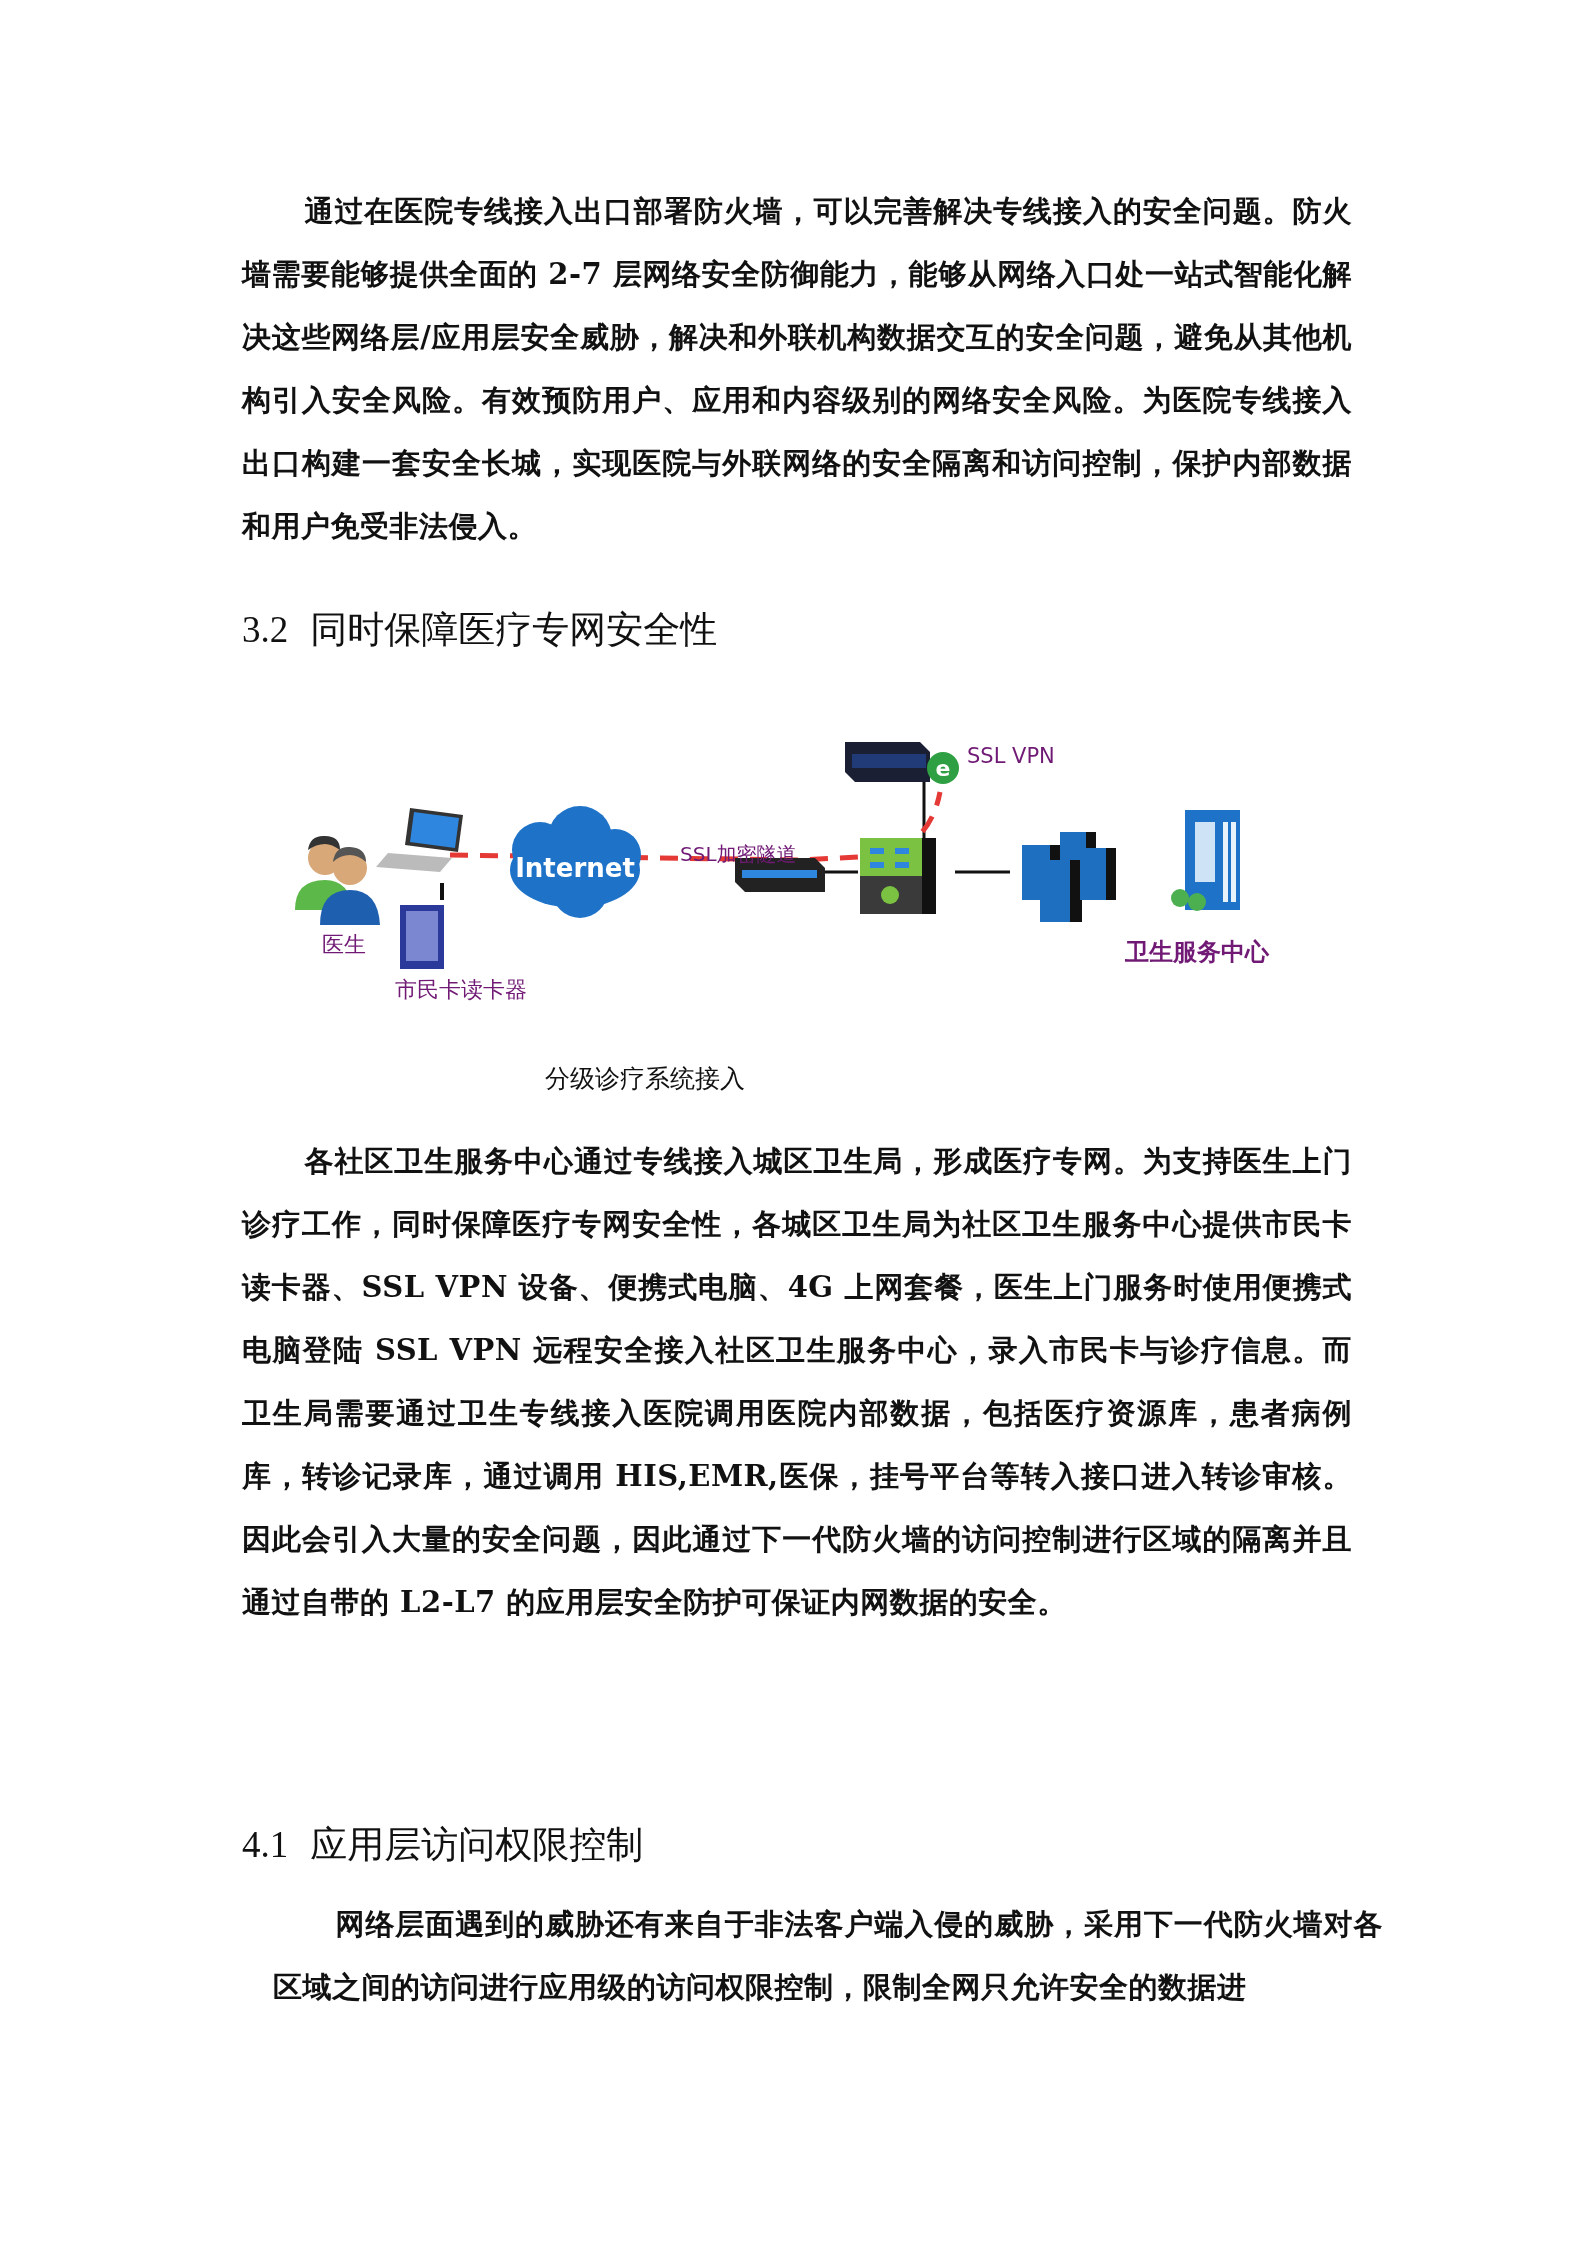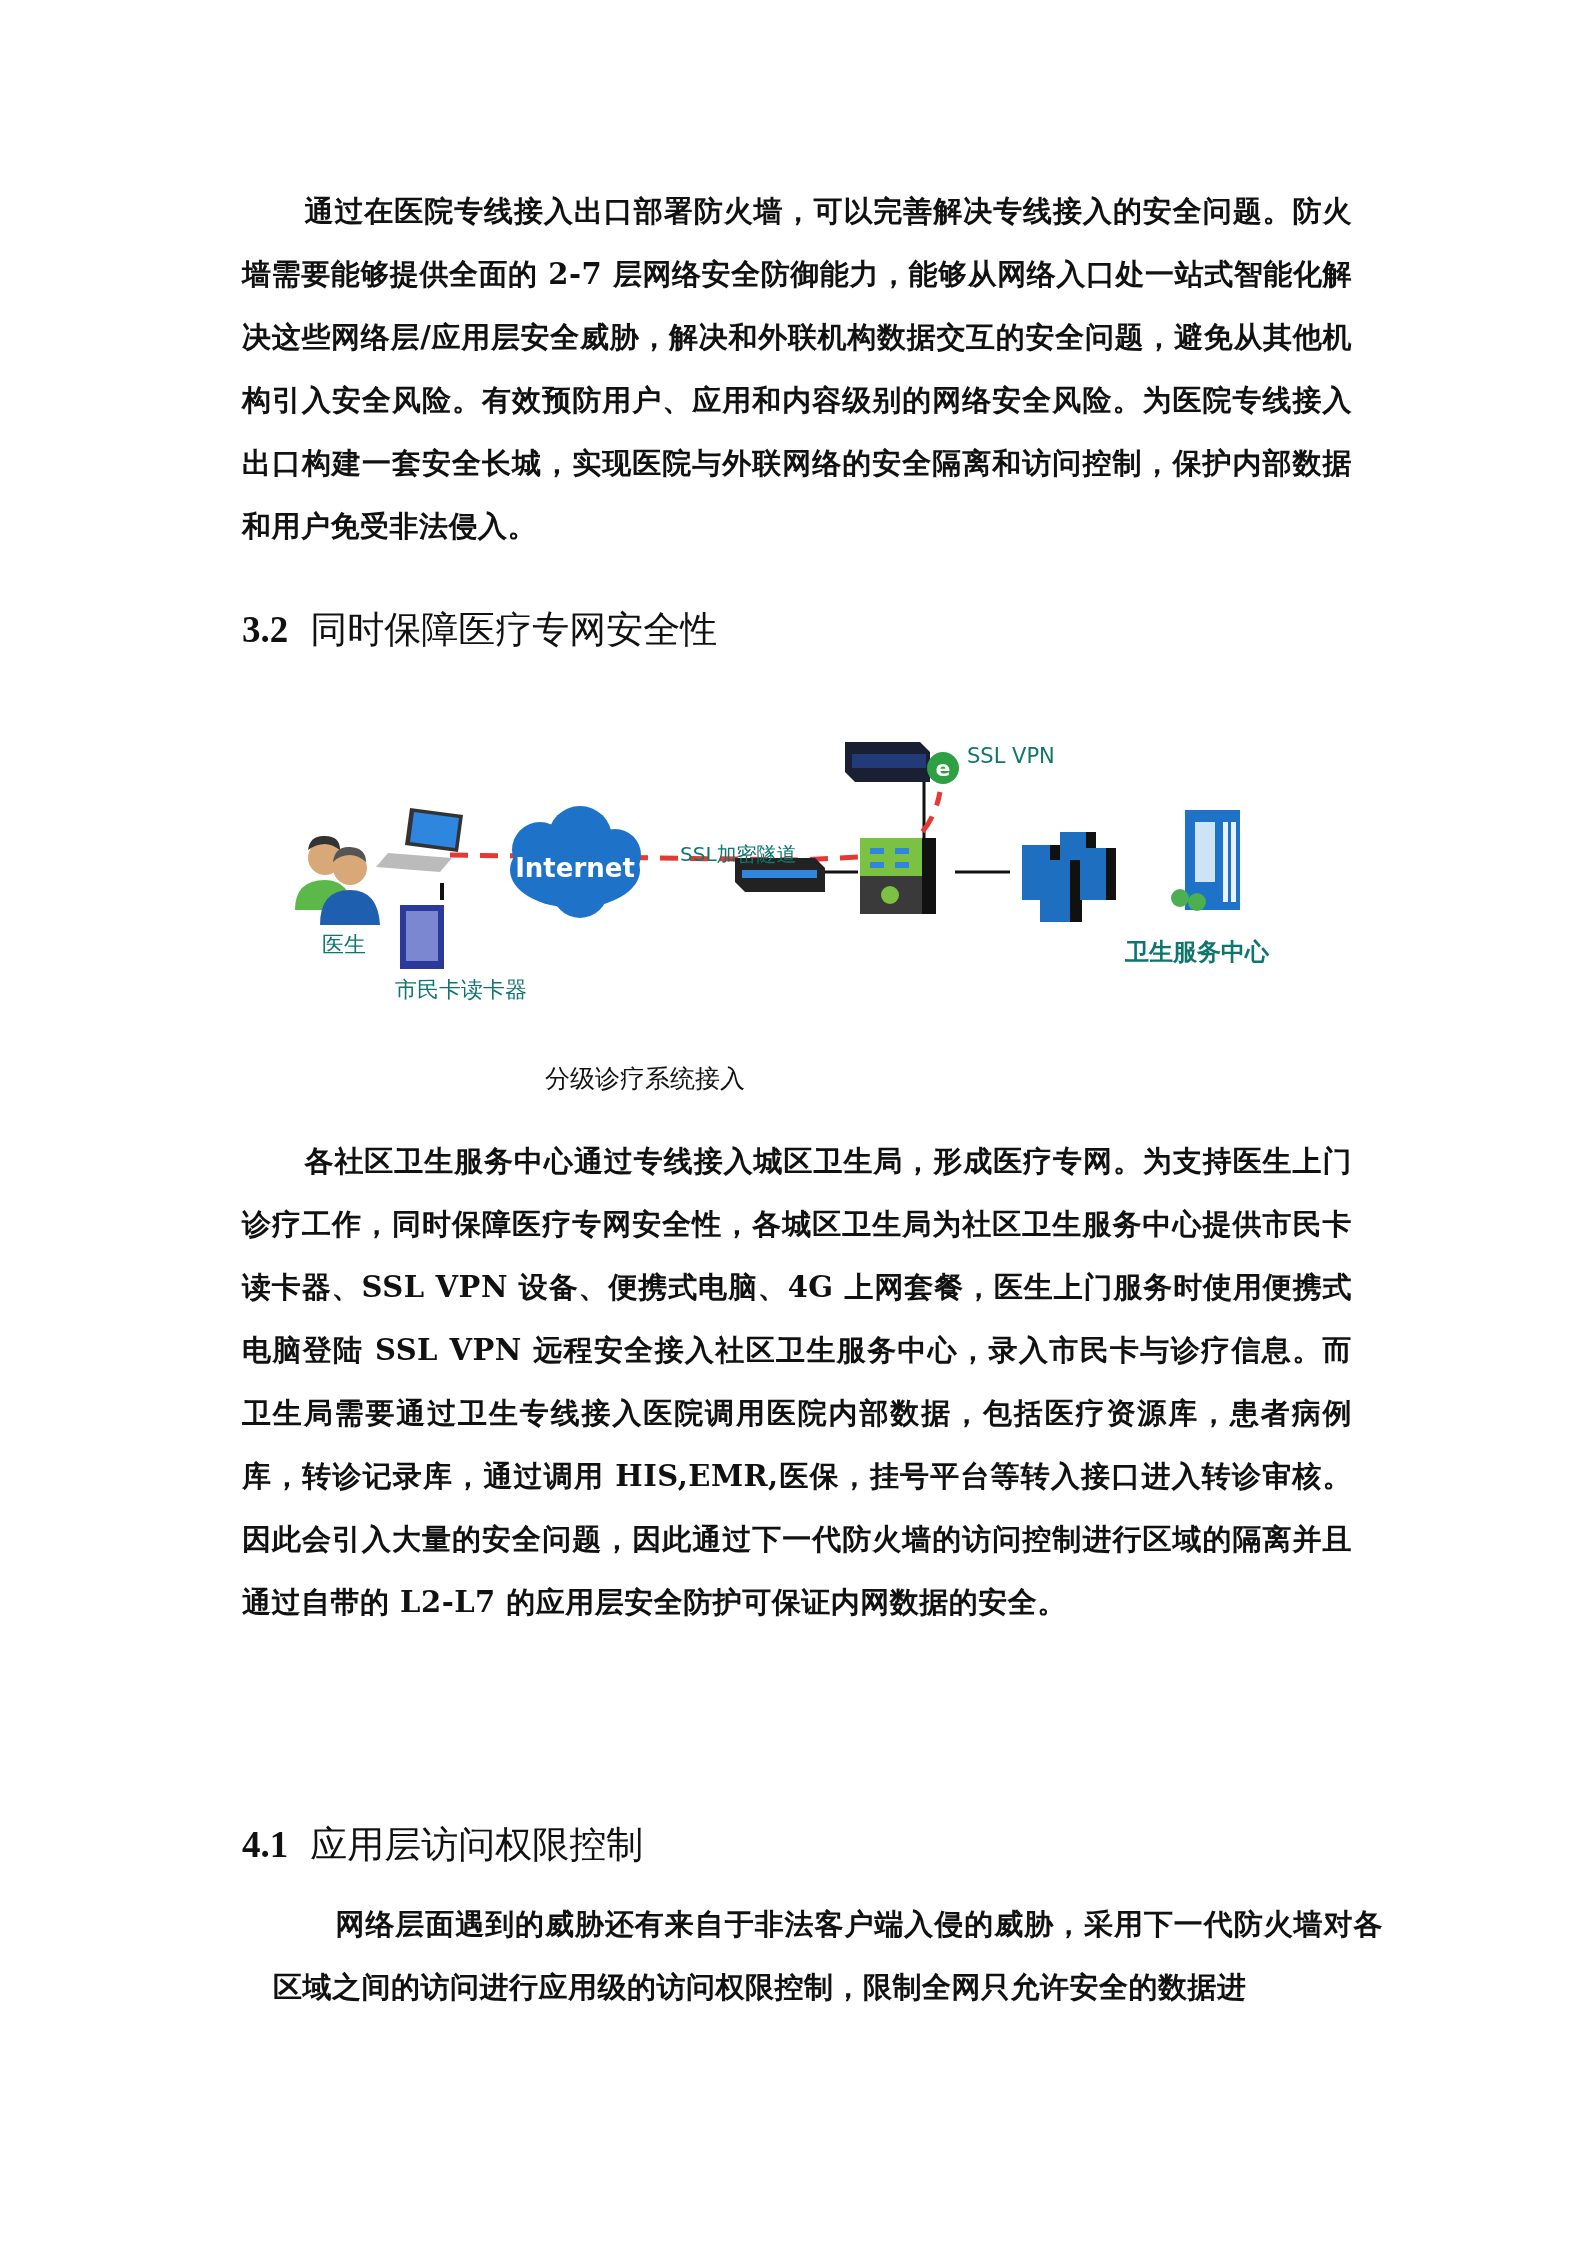--- a/index.html
+++ b/index.html
@@ -4,28 +4,28 @@
 <style>
   html, body { margin: 0; padding: 0; background: #ffffff; }
   body { width: 1587px; height: 2245px; position: relative; overflow: hidden;
          font-family: "DejaVu Serif", "Liberation Serif", serif; color: #111; }
   .page { position: absolute; left: 0; top: 0; width: 1587px; height: 2245px; }
   .para { position: absolute; left: 242px; width: 1110px; font-size: 29px;
           line-height: 63px; letter-spacing: 0.5px; text-align: justify; margin: 0; font-weight: bold; }
   .para .indent { display: inline-block; width: 62px; }
   .h2 { position: absolute; left: 242px; font-size: 37px; margin: 0;
         font-family: "DejaVu Sans", "Liberation Sans", sans-serif; font-weight: normal; }
-  .h2 .num { font-family: "Liberation Serif", serif; font-weight: bold; margin-right: 22px; }
+  .h2 .num { font-family: "Liberation Serif", serif; font-weight: normal; margin-right: 22px; }
   .h1 { position: absolute; left: 242px; font-size: 42px; margin: 0;
         font-family: "DejaVu Sans", "Liberation Sans", sans-serif; font-weight: normal; }
   .h1 .num { font-family: "Liberation Serif", serif; font-weight: bold; }
   .caption { position: absolute; left: 0; width: 1290px; text-align: center;
              font-size: 25px; top: 1062px; font-family: "DejaVu Sans", sans-serif; }
   .diagram { position: absolute; left: 280px; top: 720px; width: 1070px; height: 300px; }
-  .dlabel { position: absolute; font-size: 22px; font-family: "DejaVu Sans", sans-serif; color: #0f766e; white-space: nowrap; text-align: center; }
+  .dlabel { position: absolute; font-size: 22px; font-family: "DejaVu Sans", sans-serif; color: #701a75; white-space: nowrap; text-align: center; }
 </style>
 </head>
 <body>
 
 <div class="page">
 
   <p class="para" style="top:180px;"><span class="indent"></span><span>通过在医院专线接入出口部署防火墙，可以完善解决专线接入的安全问题。防火墙需要能够提供全面的 2-7 层网络安全防御能力，能够从网络入口处一站式智能化解决这些网络层/应用层安全威胁，解决和外联机构数据交互的安全问题，避免从其他机构引入安全风险。有效预防用户、应用和内容级别的网络安全风险。为医院专线接入出口构建一套安全长城，实现医院与外联网络的安全隔离和访问控制，保护内部数据和用户免受非法侵入。</span></p>
 
   <h2 class="h2" style="top:605px;"><span class="num">3.2</span><span>同时保障医疗专网安全性</span></h2>
 

